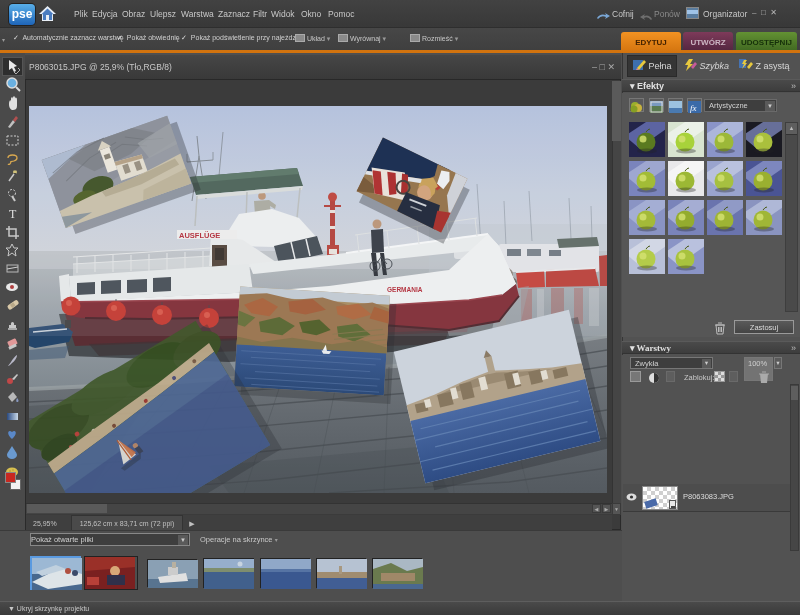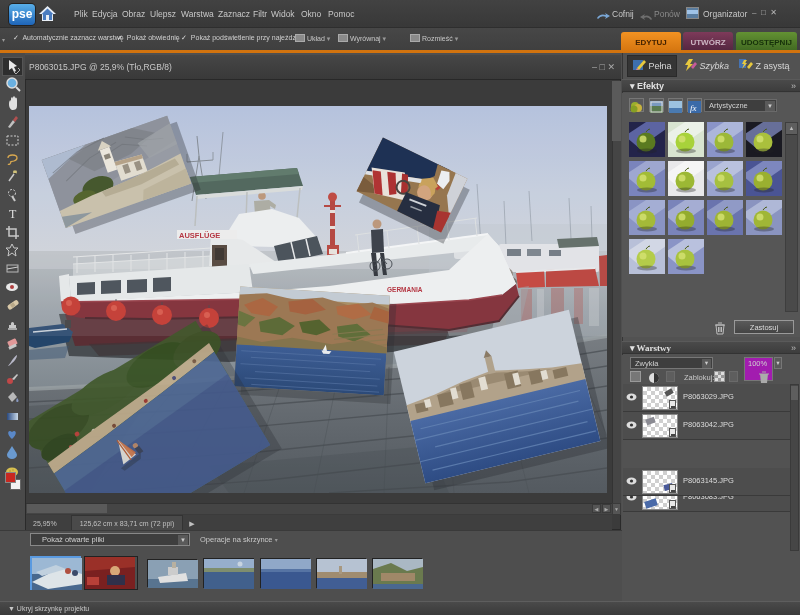--- a/index.html
+++ b/index.html
@@ -778,91 +778,58 @@
         <path d="M4,1 L8,1 M1,3 L11,3 M4.5,5 L4.5,10 M6,5 L6,10 M7.5,5 L7.5,10" stroke="#bbb"></path>
       </svg></div>
   <div class="abs" style="left:734px;top:320px;width:60px;height:14px;background:linear-gradient(#5a5a5a,#444);border:1px solid #999;color:#ddd;font-size:7.5px;text-align:center;line-height:13px;">Zastosuj</div>
 
   <div class="abs rhdr" style="top:341px;"><span style="margin-left:8px;font-family:Liberation Serif, serif;">▾ Warstwy</span><span style="position:absolute;right:4px;font-weight:normal;color:#bbb;">»</span></div>
   <div class="abs" style="left:622px;top:355px;width:178px;height:246px;background:#525252;"></div>
   <div class="abs" style="left:630px;top:357px;width:83px;height:12px;background:#3e3e3e;border:1px solid #777;color:#d0d0d0;font-size:7.5px;line-height:11px;">
     <span style="margin-left:4px;">Zwykła</span>
     <span style="position:absolute;right:1px;top:1px;width:9px;height:9px;background:#5a5a5a;color:#ccc;font-size:5.5px;text-align:center;line-height:9px;">▼</span></div>
   <div class="abs" style="left:718px;top:359px;color:#c8c8c8;font-size:7.5px;padding-left:28px;">Krycie:</div>
-  <div class="abs" style="left:744px;top:357px;width:29px;height:24px;background:#a21caf;border:1px solid #777;color:#d0d0d0;font-size:7.5px;line-height:11px;"><span style="margin-left:3px;">100%</span></div>
+  <div class="abs" style="left:744px;top:357px;width:29px;height:24px;background:#737373;border:1px solid #777;color:#d0d0d0;font-size:7.5px;line-height:11px;"><span style="margin-left:3px;">100%</span></div>
   <div class="abs" style="left:774px;top:357px;width:8px;height:12px;background:#5a5a5a;border:1px solid #777;color:#ccc;font-size:5.5px;text-align:center;line-height:11px;">▼</div>
   <div class="abs" style="left:630px;top:371px;width:11px;height:11px;background:#777;border:1px solid #999;"></div>
   <div class="abs" style="left:648px;top:370px;width:12px;height:12px;"><svg width="12" height="12">
         <circle cx="6" cy="6" r="5" fill="#ddd"></circle>
         <path d="M6,1 A5,5 0 0 1 6,11 Z" fill="#333"></path>
       </svg></div>
   <div class="abs" style="left:666px;top:371px;width:9px;height:11px;background:#5e5e5e;border:1px solid #6a6a6a;"></div>
   <div class="abs" style="left:684px;top:373px;color:#c8c8c8;font-size:7.5px;">Zablokuj:</div>
   <div class="abs" style="left:714px;top:371px;width:11px;height:11px;border:1px solid #999;background:
     linear-gradient(45deg,#999 25%,transparent 25%,transparent 75%,#999 75%),
     linear-gradient(45deg,#999 25%,transparent 25%,transparent 75%,#999 75%),#ddd;
     background-size:6px 6px;background-position:0 0,3px 3px;"></div>
   <div class="abs" style="left:729px;top:371px;width:9px;height:11px;background:#5e5e5e;border:1px solid #6a6a6a;"></div>
   <div class="abs" style="left:758px;top:370px;width:12px;height:13px;"><svg width="12" height="13" viewBox="0 0 12 13">
         <path d="M2,3 L10,3 L9,12 L3,12 Z" fill="#aaa"></path>
         <path d="M4,1 L8,1 M1,3 L11,3" stroke="#aaa"></path>
       </svg></div>
   <div class="abs" id="layers" style="left:622px;top:384px;width:178px;height:167px;">
-      <div class="lrow" style="position:absolute;left:1px;top:0px;">
-        <svg class="leye" viewBox="0 0 11 8">
-          <ellipse cx="5.5" cy="4" rx="5" ry="3.5" fill="#ddd"></ellipse>
-          <circle cx="5.5" cy="4" r="1.6" fill="#333"></circle>
-        </svg>
-        <div class="lthumb">
-          <div class="frag" style="left:22px;top:3px;width:8px;height:5px;background:#555;transform:rotate(-30deg);"></div>
-          <div class="badge"></div>
-        </div>
-        <div class="lname">P8063029.JPG</div>
-      </div>
-      <div class="lrow" style="position:absolute;left:1px;top:28px;">
-        <svg class="leye" viewBox="0 0 11 8">
-          <ellipse cx="5.5" cy="4" rx="5" ry="3.5" fill="#ddd"></ellipse>
-          <circle cx="5.5" cy="4" r="1.6" fill="#333"></circle>
-        </svg>
-        <div class="lthumb">
-          <div class="frag" style="left:3px;top:3px;width:9px;height:6px;background:#8a8a92;transform:rotate(-20deg);"></div>
-          <div class="badge"></div>
-        </div>
-        <div class="lname">P8063042.JPG</div>
-      </div>
       <div class="lrow" style="position:absolute;left:1px;top:56px;margin-top:44px;">
         <svg class="leye" viewBox="0 0 11 8">
           <ellipse cx="5.5" cy="4" rx="5" ry="3.5" fill="#ddd"></ellipse>
           <circle cx="5.5" cy="4" r="1.6" fill="#333"></circle>
         </svg>
         <div class="lthumb">
           <div class="frag" style="left:2px;top:13px;width:12px;height:7px;background:#4a6aa8;transform:rotate(-18deg);"></div>
           <div class="badge"></div>
         </div>
         <div class="lname">P8063083.JPG</div>
       </div>
-      <div class="lrow" style="position:absolute;left:1px;top:84px;">
-        <svg class="leye" viewBox="0 0 11 8">
-          <ellipse cx="5.5" cy="4" rx="5" ry="3.5" fill="#ddd"></ellipse>
-          <circle cx="5.5" cy="4" r="1.6" fill="#333"></circle>
-        </svg>
-        <div class="lthumb">
-          <div class="frag" style="left:21px;top:13px;width:9px;height:6px;background:#4a5a9a;transform:rotate(-15deg);"></div>
-          <div class="badge"></div>
-        </div>
-        <div class="lname">P8063145.JPG</div>
-      </div>
     </div>
   <div class="abs" style="left:790px;top:384px;width:9px;height:167px;background:#464646;border:1px solid #3a3a3a;">
     <div style="width:7px;height:14px;background:#5e5e5e;margin-top:1px;"></div>
   </div>
 
   <div id="bin" class="abs"></div>
   <div class="abs" style="left:30px;top:533px;width:160px;height:13px;background:#3e3e3e;border:1px solid #888;color:#d0d0d0;font-size:7.5px;line-height:12px;">
-    <span style="margin-left:11px;">Pokaż otwarte pliki</span>
+    <span style="margin-left:0;">Pokaż otwarte pliki</span>
     <span style="position:absolute;right:1px;top:1px;width:10px;height:10px;background:#5a5a5a;color:#ccc;font-size:6px;text-align:center;line-height:10px;">▼</span></div>
   <div class="abs" style="left:200px;top:535px;color:#c8c8c8;font-size:7.5px;">Operacje na skrzynce <span style="color:#999;font-size:6px;">▾</span></div>
   <div class="abs" id="binthumbs" style="left:30px;top:556px;width:560px;height:36px;">
       <div style="position:absolute;left:0px;top:0px;width:51px;height:34px;border:2px solid #5a9ae0;"><svg width="51" height="34" viewBox="0 0 51 34">
           <rect width="50" height="32" fill="#9cb8d4"></rect>
           <rect y="16" width="50" height="16" fill="#48688e"></rect>
           <path d="M0,24 L28,10 L50,16 L50,26 L16,31 Z" fill="#dde4e8"></path>
           <path d="M4,14 L24,7 L34,11 L10,18 Z" fill="#c0d0de"></path>
           <circle cx="36" cy="13" r="3" fill="#b05040"></circle>
           <circle cx="43" cy="15" r="3" fill="#3a4a6a"></circle>

